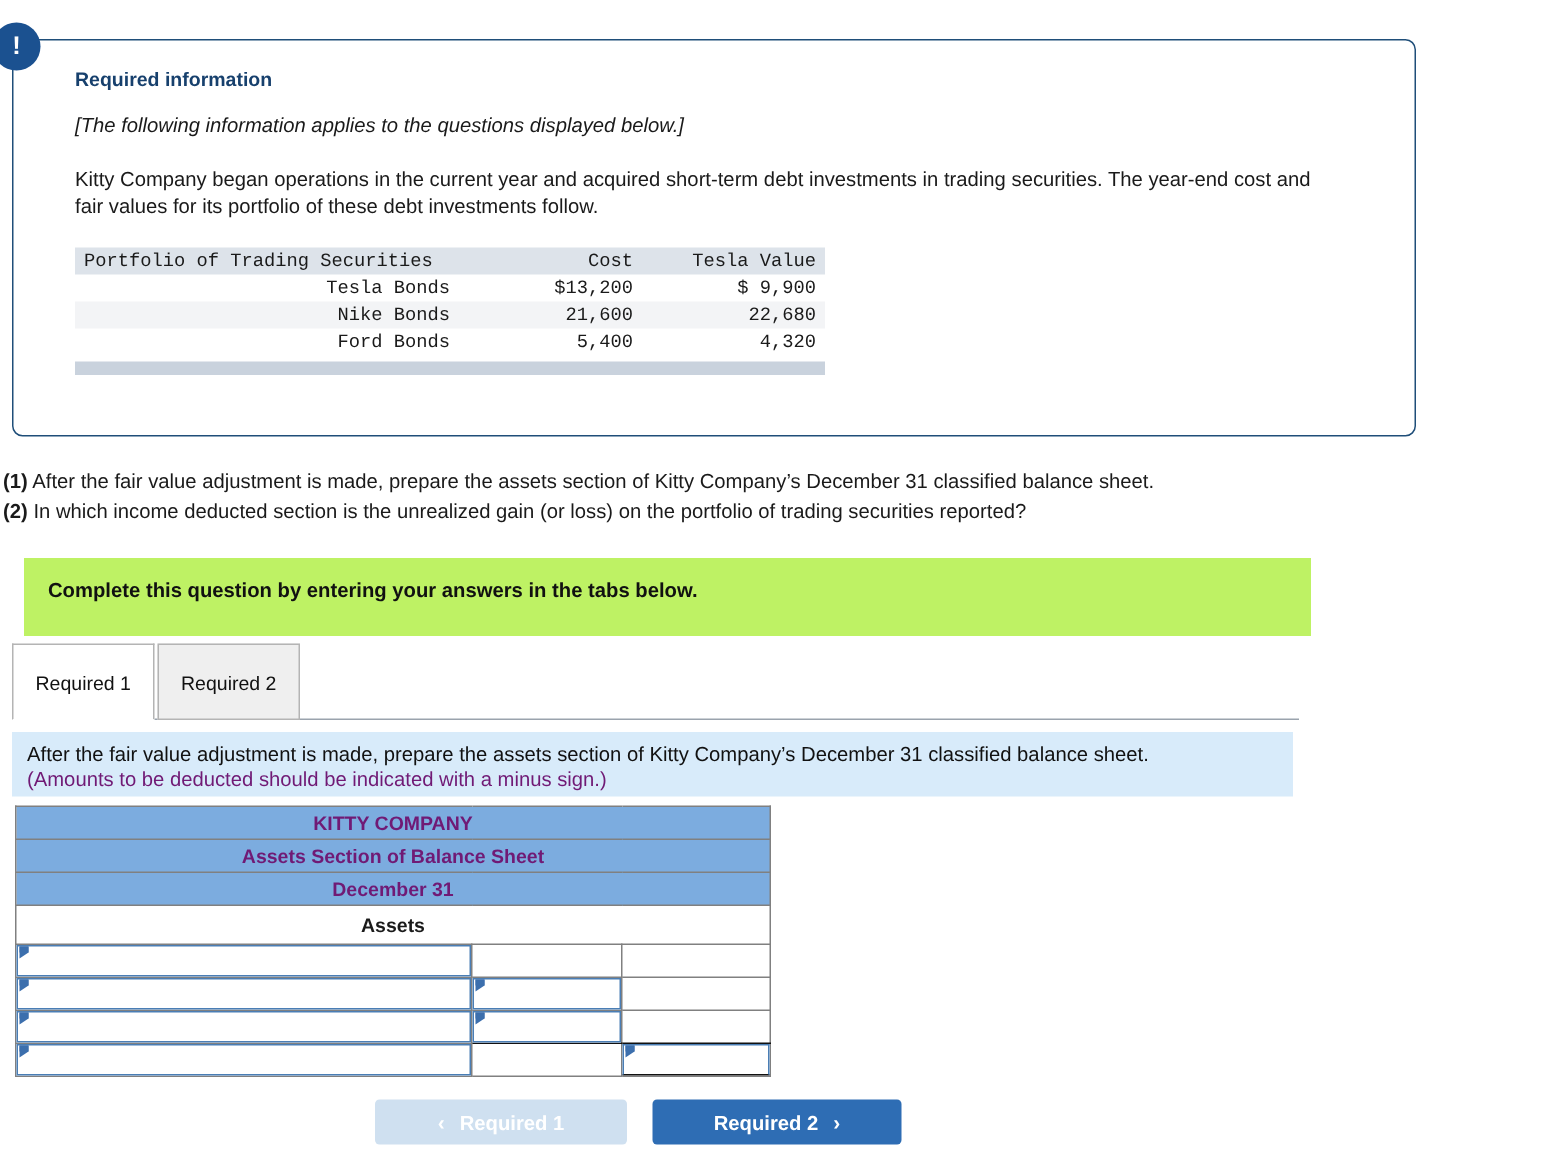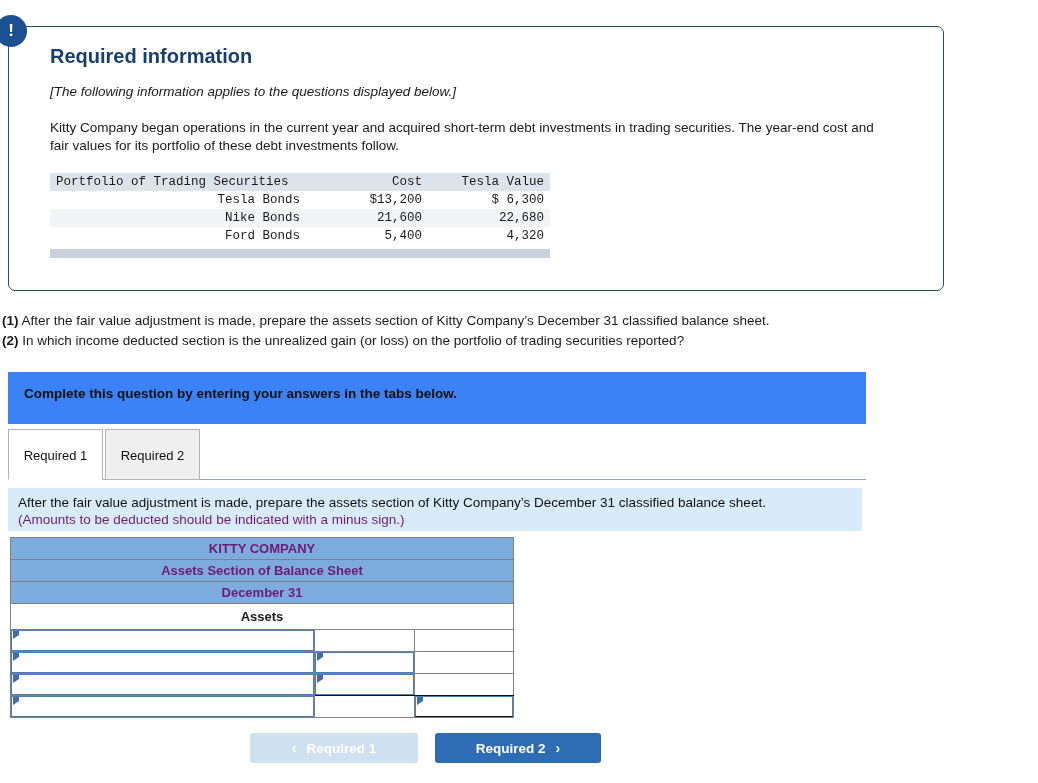--- a/index.html
+++ b/index.html
@@ -43,21 +43,21 @@
     line-height: 32px;
     text-align: center;
     z-index: 5;
   }
   .info-inner {
     padding: 18px 30px 0 41px;
   }
   .req-heading {
     color: #17406d;
     font-weight: bold;
-    font-size: 20px;
+    font-size: 13px;
     margin: 0 0 16px 0;
   }
   .italic-note {
     font-style: italic;
     font-size: 13.5px;
     margin: 0 0 20px 0;
     color: #1a1a1a;
   }
   .body-para {
     font-size: 13.5px;
@@ -103,25 +103,25 @@
     width: 930px;
     font-size: 13.5px;
     line-height: 18px;
   }
   .questions div { margin-bottom: 2px; }
   .q-num { font-weight: bold; }
 
   
   .gray-banner {
     position: absolute;
-    left: 8px;
+    left: 16px;
     top: 372px;
     width: 858px;
     height: 52px;
-    background: #3b82f6;
+    background: #bef264;
     box-sizing: border-box;
   }
   .gray-banner span {
     position: absolute;
     left: 16px;
     top: 14px;
     font-weight: bold;
     font-size: 13.5px;
     color: #111111;
   }
@@ -301,21 +301,21 @@
         <tr>
           <th class="lbl">Portfolio of Trading Securities</th>
           <th class="num">Cost</th>
           <th class="num">Tesla Value</th>
         </tr>
       </thead>
       <tbody>
         <tr>
           <td class="lbl">Tesla Bonds</td>
           <td class="num">$13,200</td>
-          <td class="num">$ 6,300</td>
+          <td class="num">$ 9,900</td>
         </tr>
         <tr class="alt">
           <td class="lbl">Nike Bonds</td>
           <td class="num">21,600</td>
           <td class="num">22,680</td>
         </tr>
         <tr>
           <td class="lbl">Ford Bonds</td>
           <td class="num">5,400</td>
           <td class="num">4,320</td>

